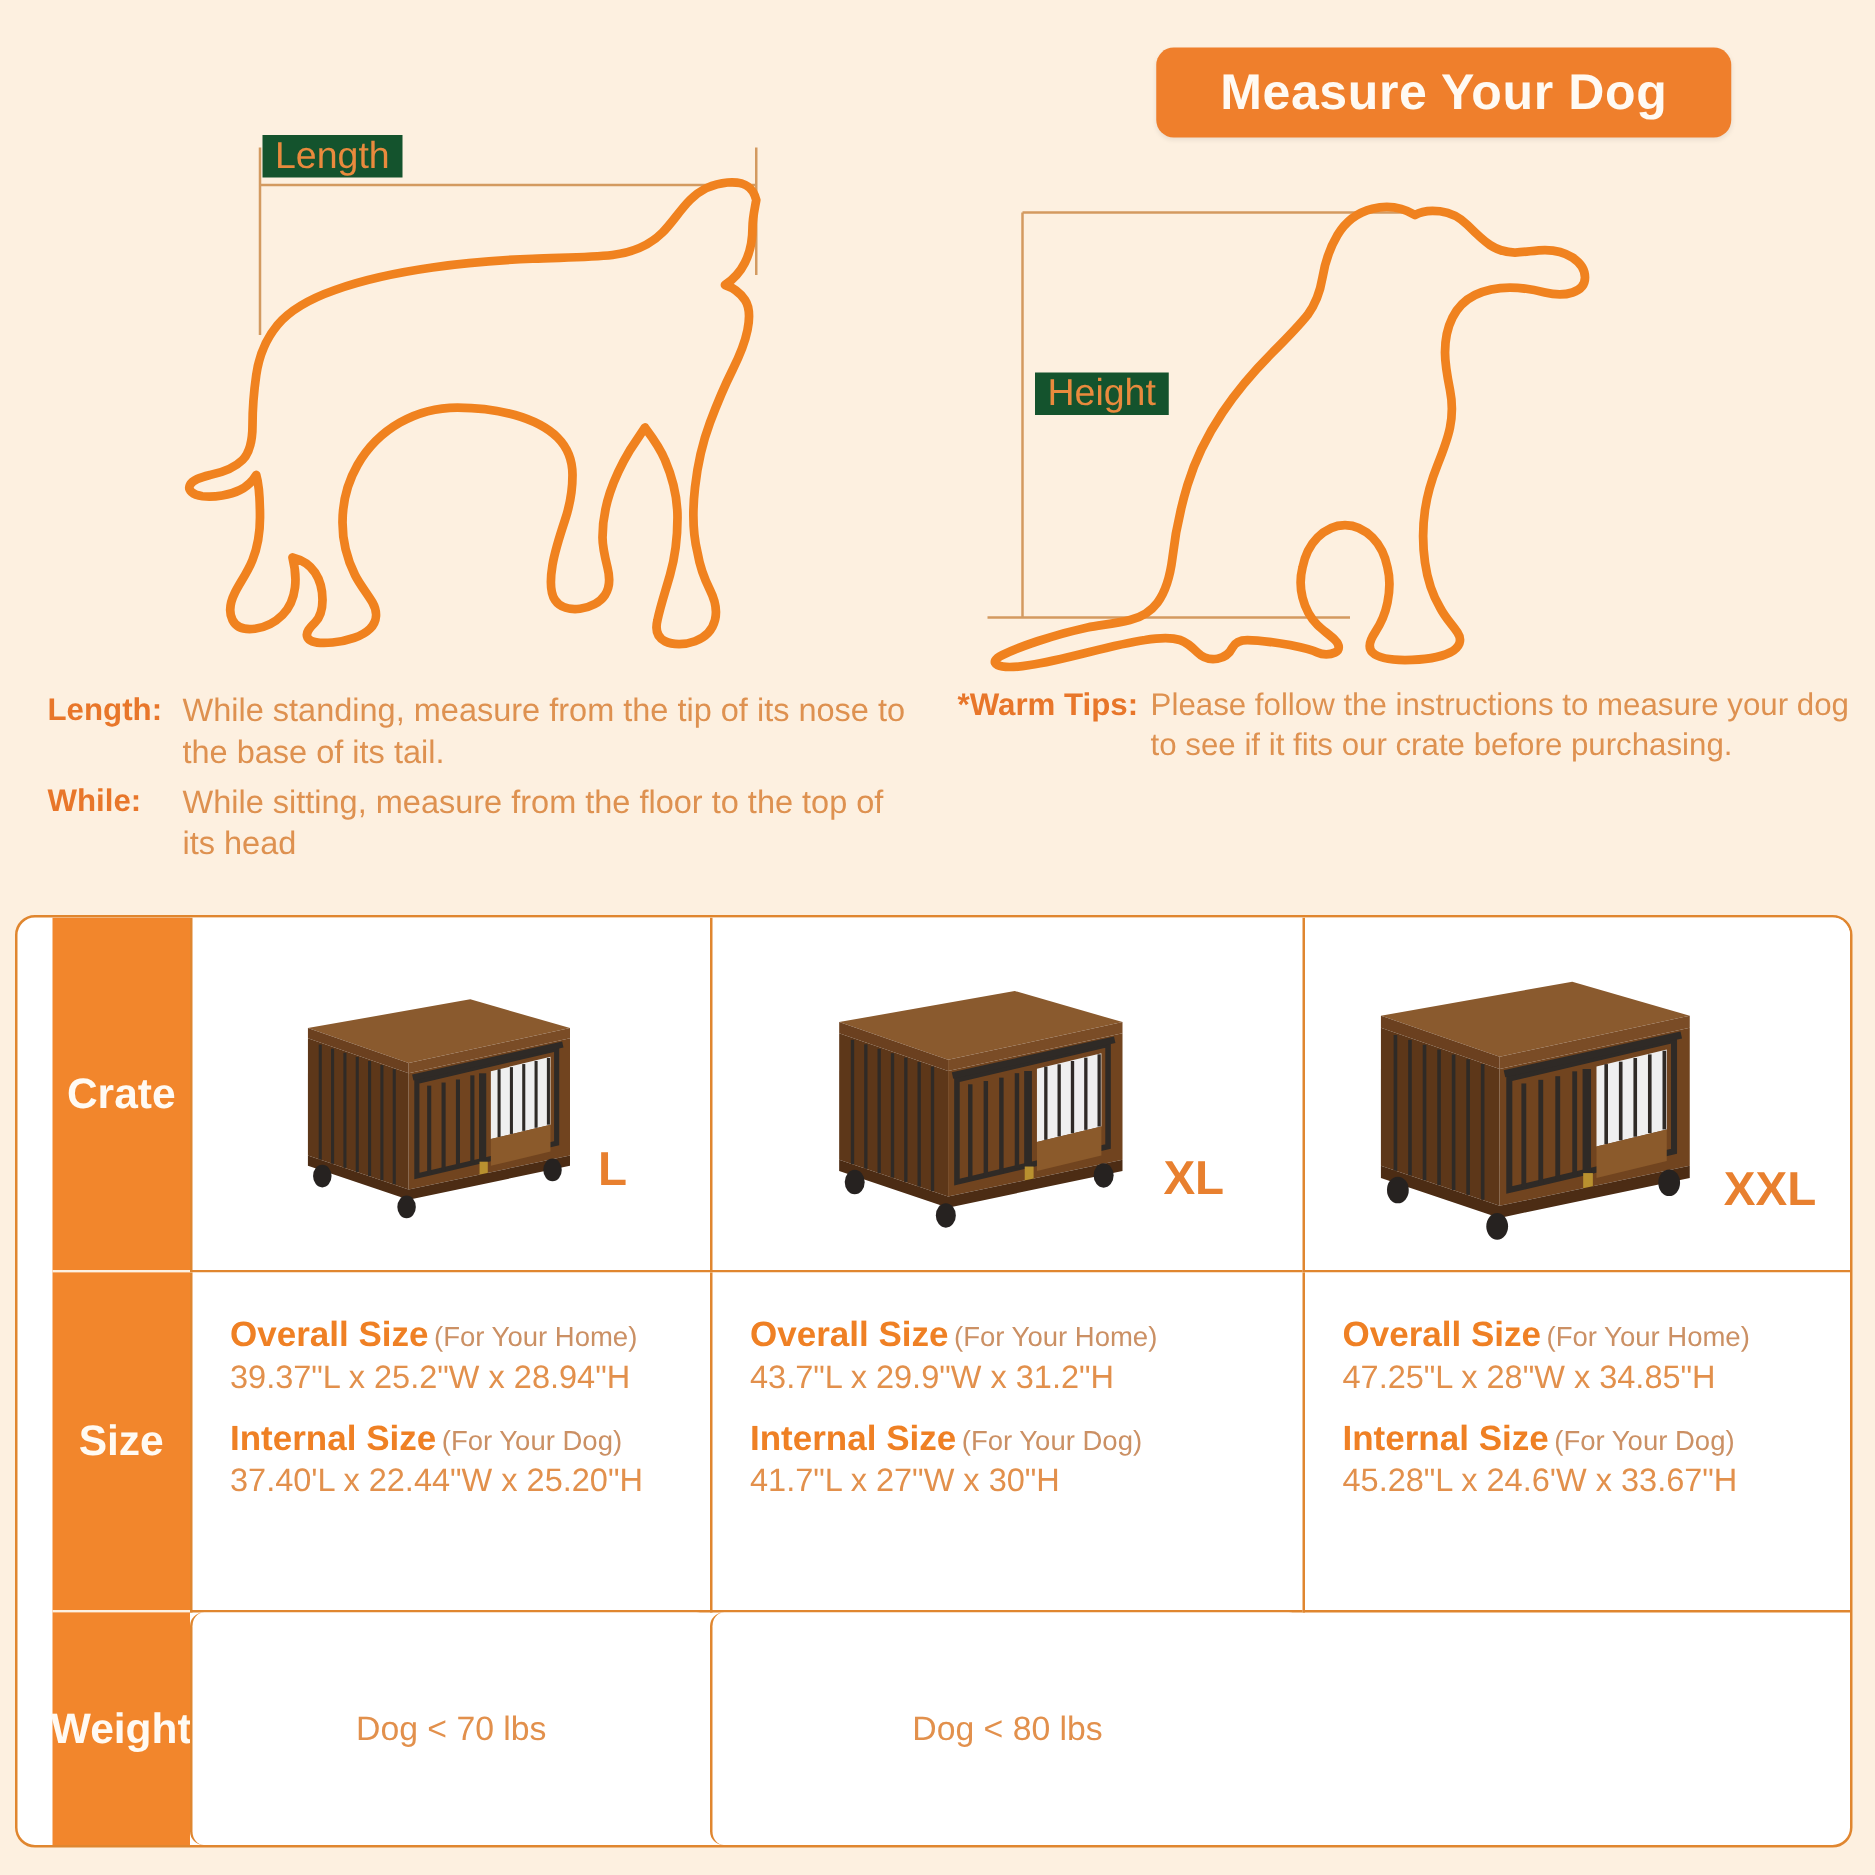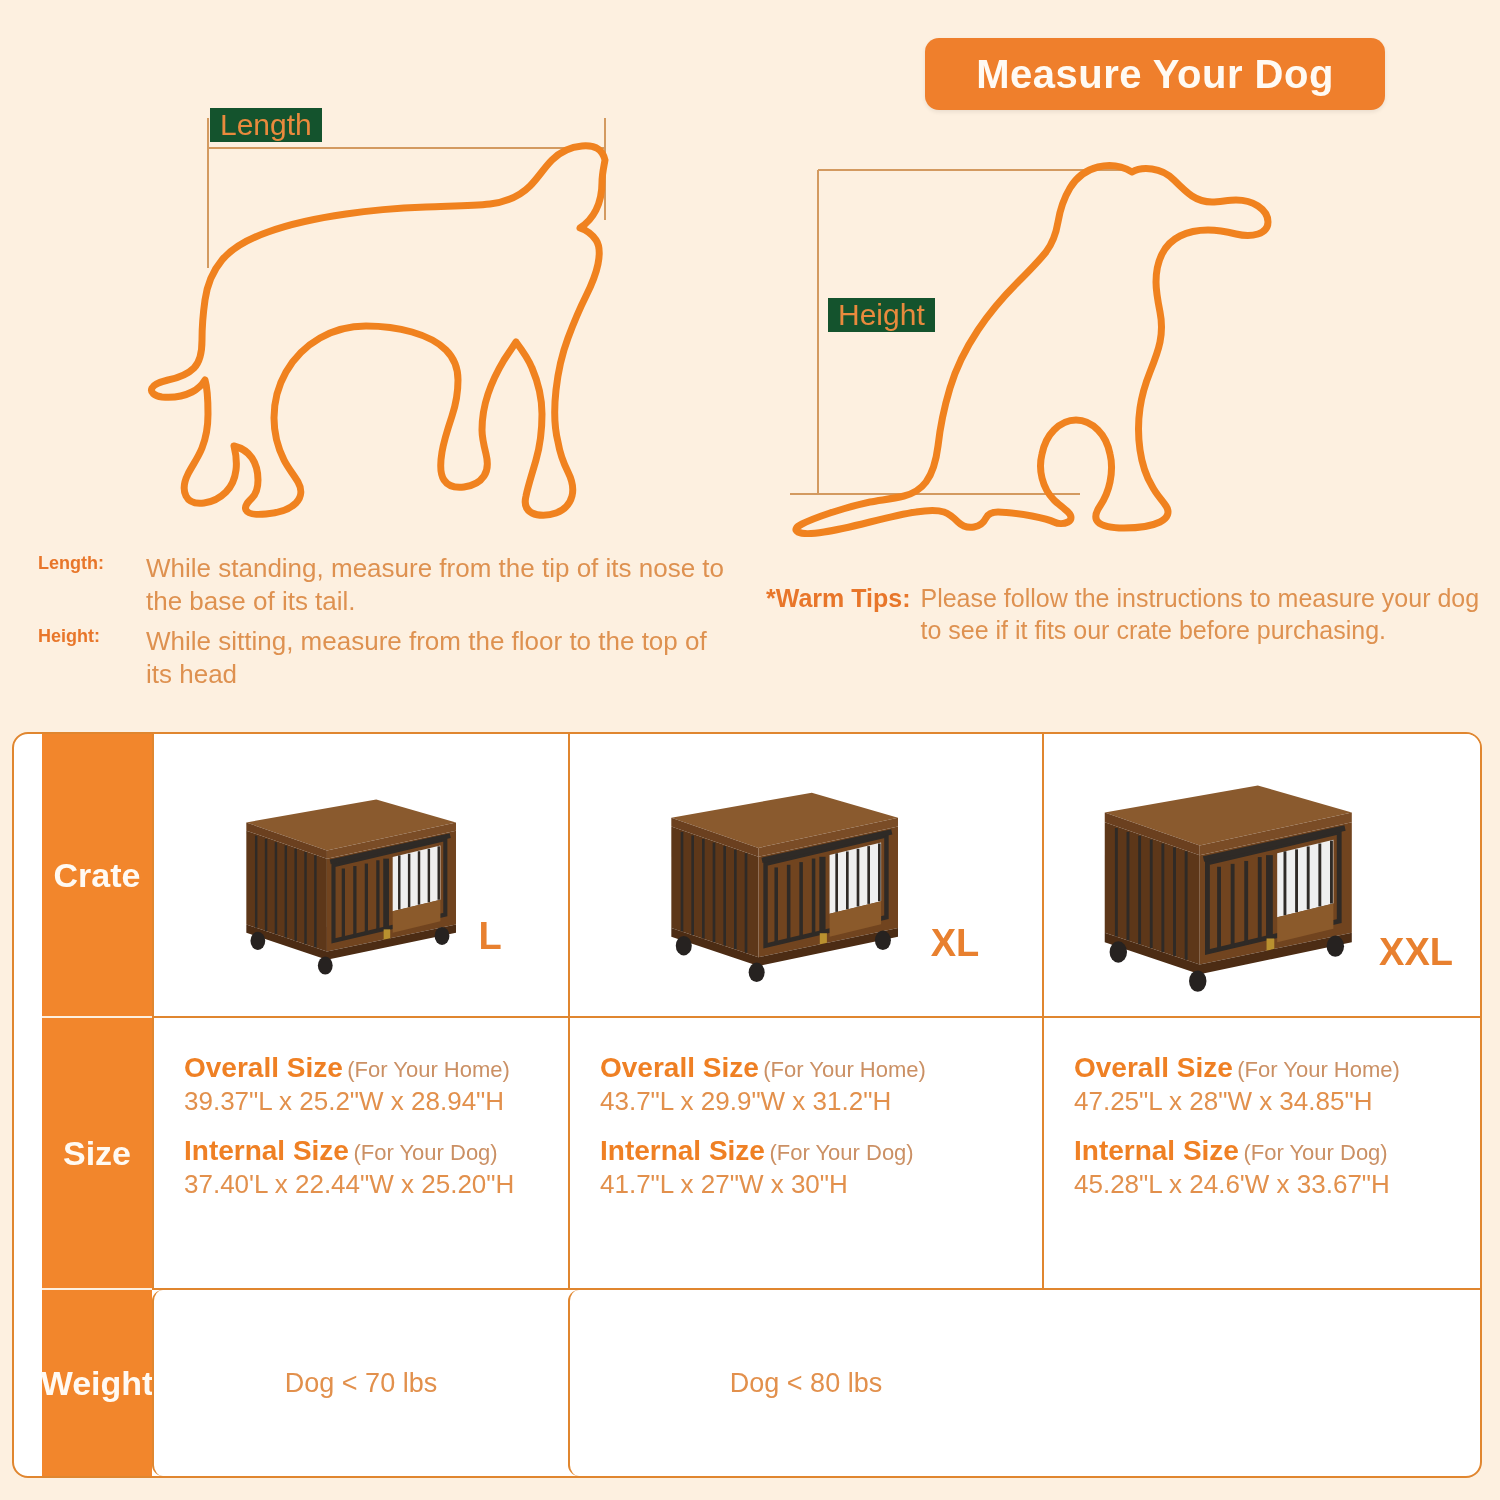--- a/index.html
+++ b/index.html
@@ -35,30 +35,30 @@
   #label-length{left:210px;top:108px;}
   #label-height{left:828px;top:298px;}
 
   svg{display:block;overflow:visible;}
 
   
   .instr{position:absolute;}
   #instr-left{left:38px;top:552px;width:700px;}
   .instr-row{display:flex;align-items:flex-start;margin-bottom:6px;}
   .instr-key{
-    color:#e8762a;font-size:18px;font-weight:bold;white-space:nowrap;
+    color:#e8762a;font-size:25px;font-weight:bold;white-space:nowrap;
     width:108px;flex:0 0 auto;line-height:1.28;
   }
   .instr-val{
     color:#de9150;font-size:26px;line-height:1.28;flex:1 1 auto;
   }
   #instr-note{
     left:38px;top:678px;color:#de9150;font-size:26px;white-space:nowrap;
   }
-  #instr-right{left:766px;top:582px;width:720px;display:flex;align-items:flex-start;}
+  #instr-right{left:766px;top:548px;width:720px;display:flex;align-items:flex-start;}
   #instr-right .instr-key{width:auto;margin-right:10px;font-size:25px;}
   #instr-right .instr-val{font-size:25px;}
 
   
   .table{
     position:absolute;left:12px;top:732px;width:1470px;height:746px;
     border:2px solid #e0862f;border-radius:16px;background:#ffffff;
     box-sizing:border-box;overflow:hidden;
     display:grid;
     grid-template-columns:138px 416px 474px 438px;
@@ -191,21 +191,21 @@
     </svg>
   </div>
   <div class="dim-label" id="label-height">Height</div>
 
   <div class="instr" id="instr-left">
     <div class="instr-row">
       <div class="instr-key">Length:</div>
       <div class="instr-val">While standing, measure from the tip of its nose to the base of its tail.</div>
     </div>
     <div class="instr-row">
-      <div class="instr-key">Height:</div>
+      <div class="instr-key">While:</div>
       <div class="instr-val">While sitting, measure from the floor to the top of its head</div>
     </div>
   </div>
 
   <div class="instr" id="instr-right">
     <div class="instr-key">*Warm Tips:</div>
     <div class="instr-val">Please follow the instructions to measure your dog to see if it fits our crate before purchasing.</div>
   </div>
 
   <div class="table">

